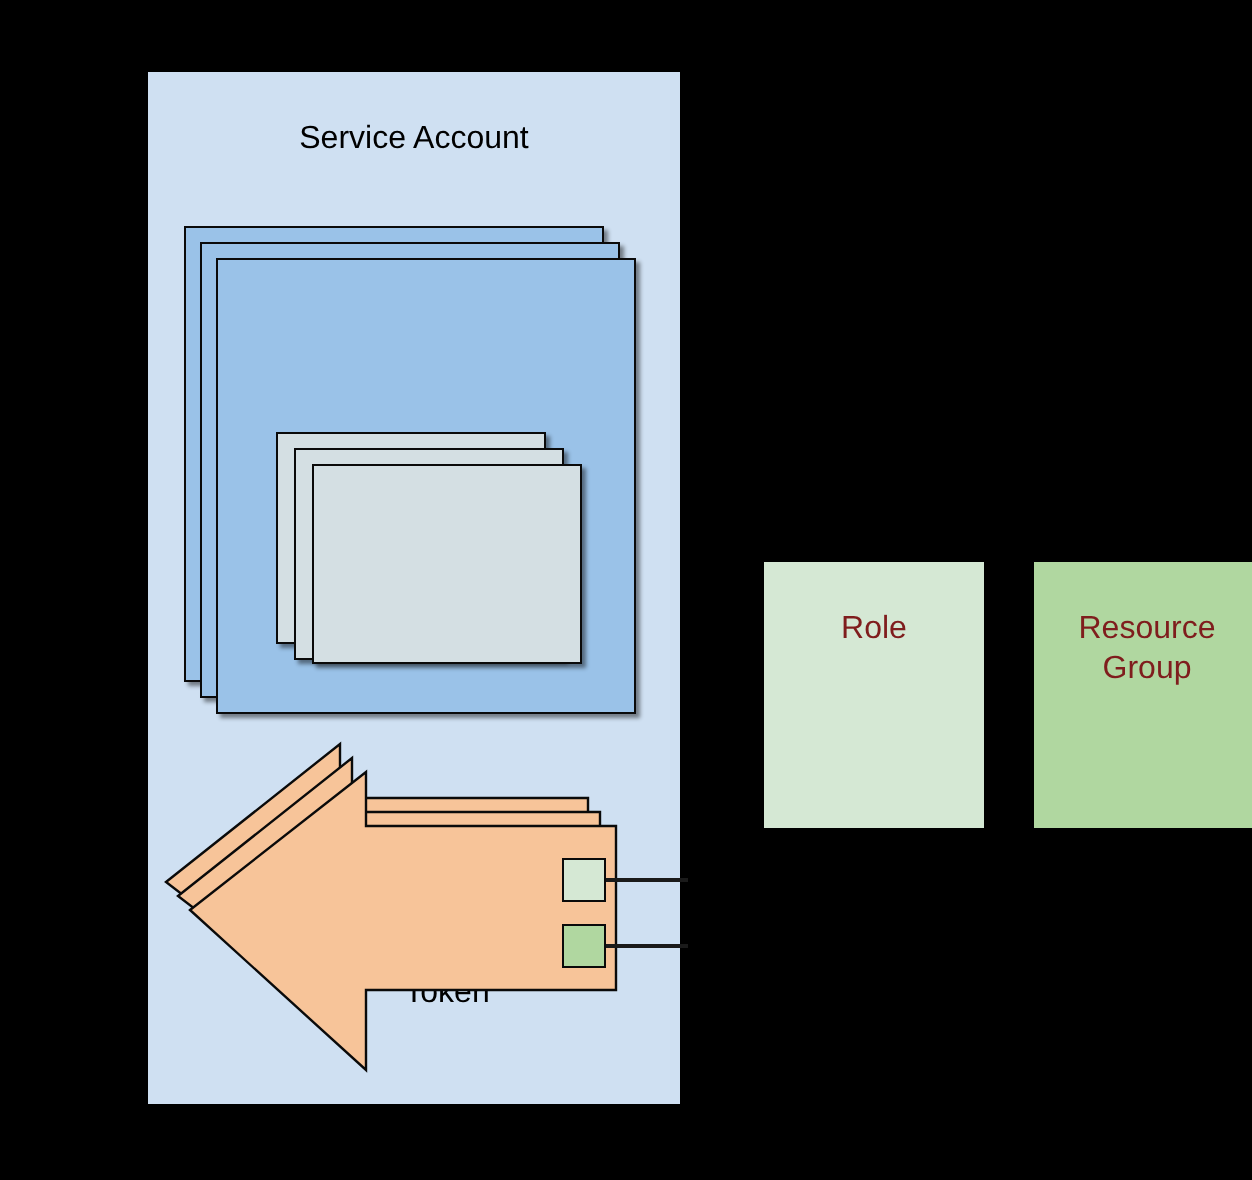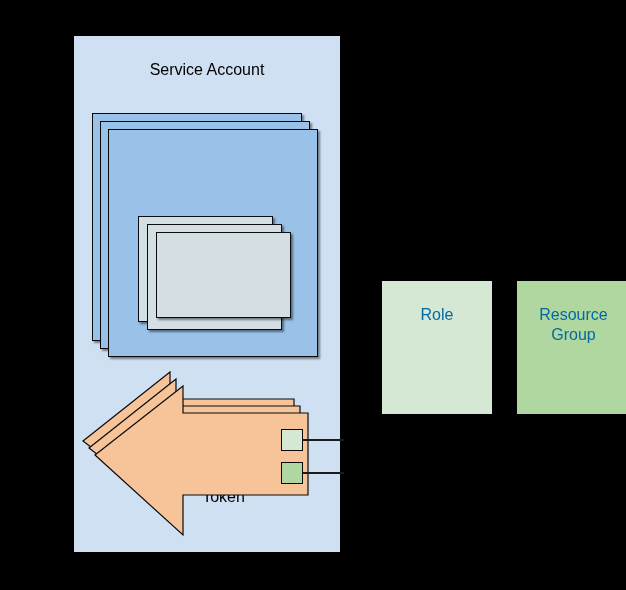--- a/index.html
+++ b/index.html
@@ -64,21 +64,21 @@
   #apikey-mid   { left: 62px;  top: 121px; width: 210px; height: 228px; }
   #apikey-front { left: 70px;  top: 129px; width: 210px; height: 228px; }
   #apikey-label { top: 155px; }
 
   
   .token-l {
     background: #D4DFE3;
   }
   #token-back  { left: 100px; top: 216px; width: 135px; height: 106px; }
   #token-mid   { left: 109px; top: 224px; width: 135px; height: 106px; }
-  #token-front { left: 118px; top: 232px; width: 135px; height: 86px; text-decoration: underline; }
+  #token-front { left: 118px; top: 232px; width: 135px; height: 100px; text-decoration: underline; }
   #token-label { top: 254px; }
 
   
   .rb-layer {
     position: absolute;
     left: 0;
     top: 0;
     width: 626px;
     height: 590px;
     pointer-events: none;
@@ -122,21 +122,21 @@
   .flat-box {
     position: absolute;
     box-sizing: border-box;
   }
   .flat-label {
     position: absolute;
     left: 0;
     width: 100%;
     text-align: center;
     font-size: 16px;
-    color: #0369a1;
+    color: #7f1d1d;
     line-height: 20px;
     white-space: pre-line;
   }
   #role-box {
     left: 344px; top: 281px; width: 110px; height: 133px;
     background: #D5E8D4;
   }
   #role-label { top: 24px; }
 
   #resource-box {

